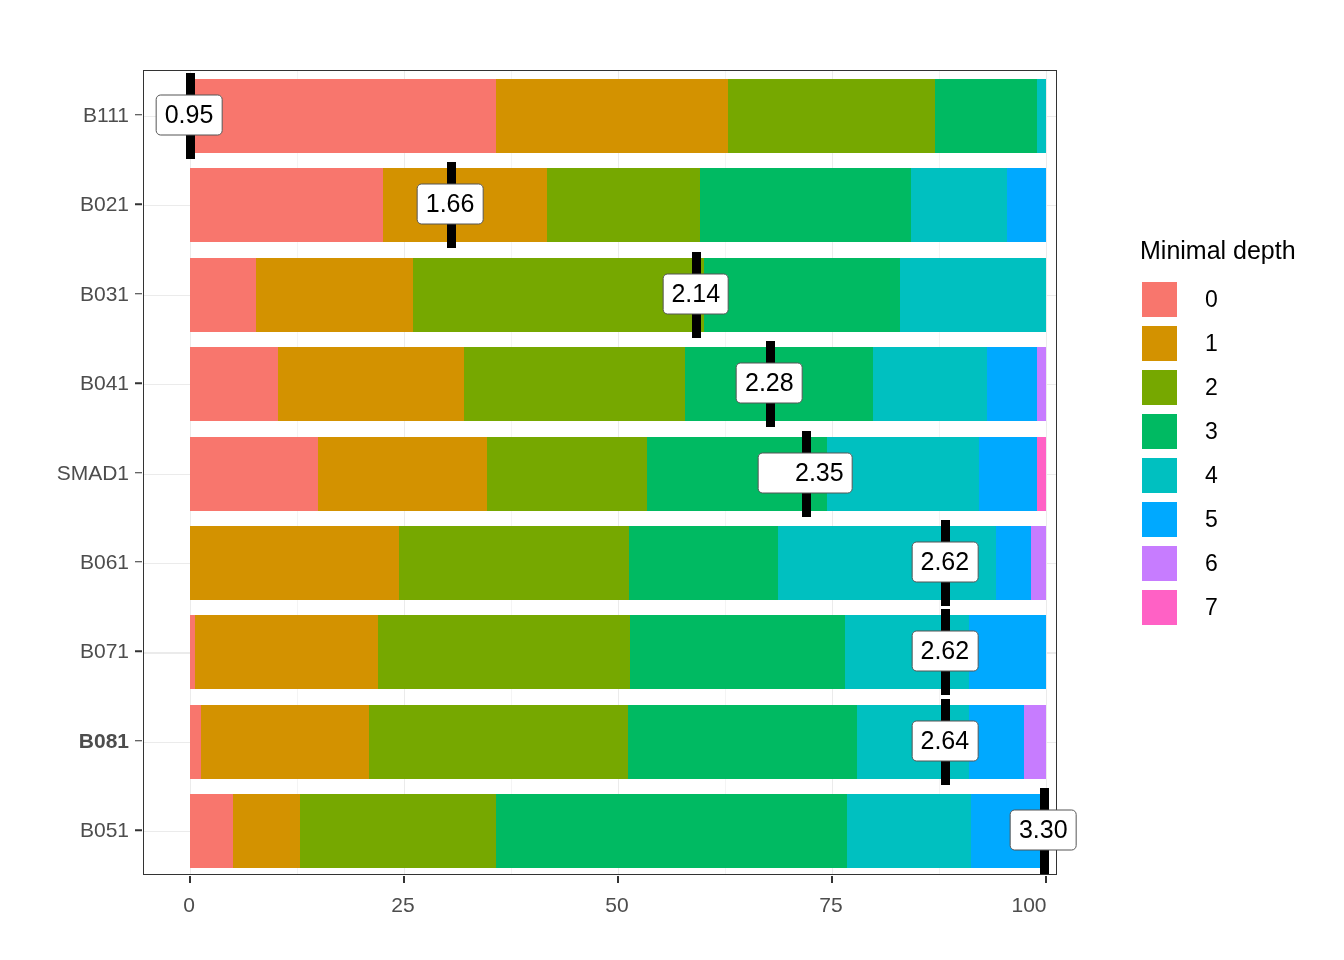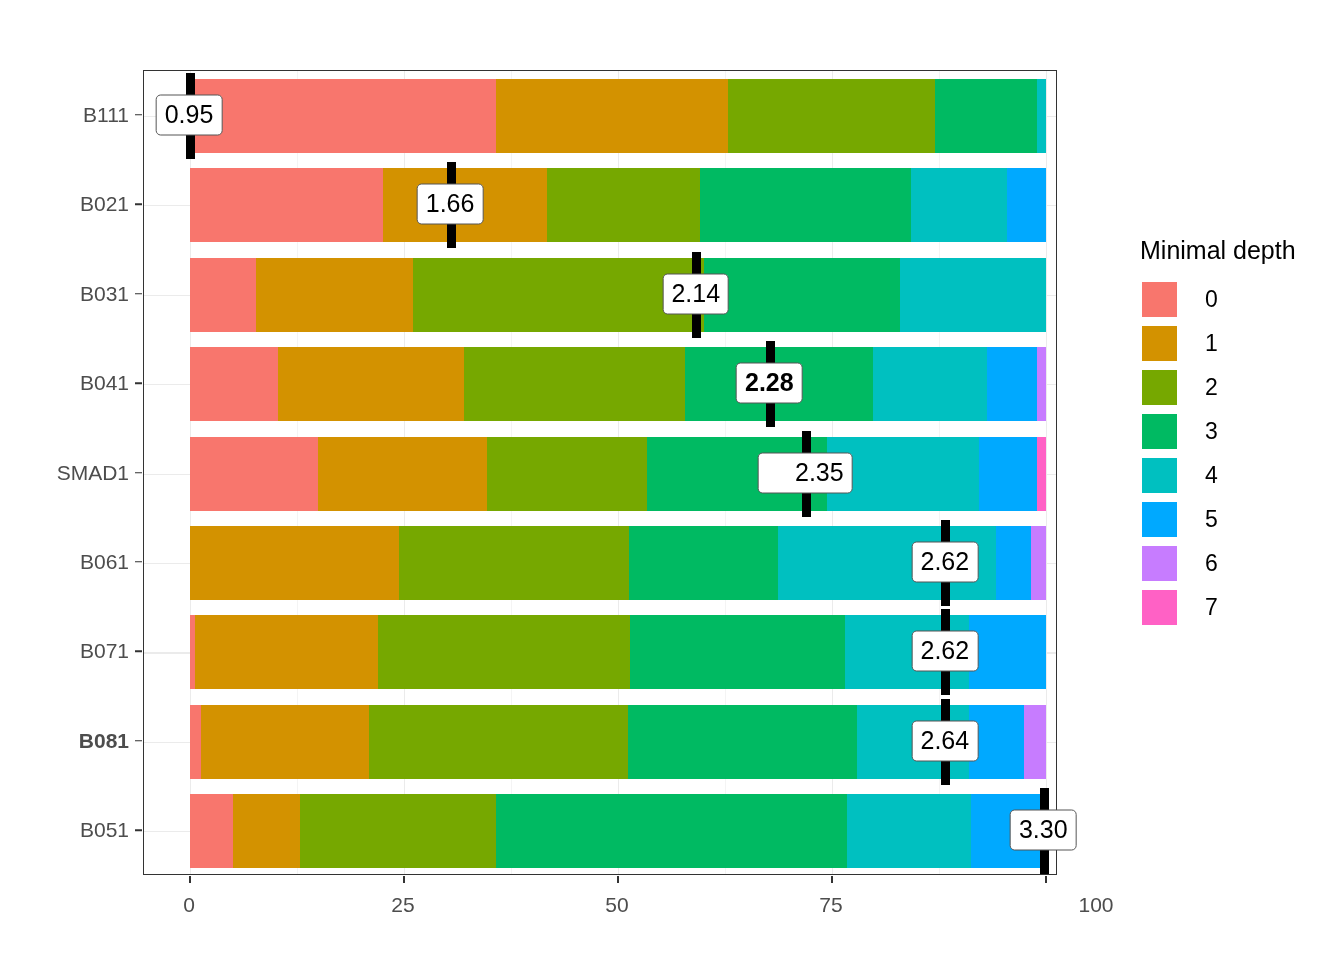--- a/index.html
+++ b/index.html
@@ -256,21 +256,21 @@
     </div>
   <div id="x-axis">
       <div class="xtick-label" style="left: 189px;">0</div>
       <div class="xtick-mark" style="left: 189px;"></div>
       <div class="xtick-label" style="left: 403px;">25</div>
       <div class="xtick-mark" style="left: 403px;"></div>
       <div class="xtick-label" style="left: 617px;">50</div>
       <div class="xtick-mark" style="left: 617px;"></div>
       <div class="xtick-label" style="left: 831px;">75</div>
       <div class="xtick-mark" style="left: 831px;"></div>
-      <div class="xtick-label" style="left: 1096px;">100</div>
+      <div class="xtick-label" style="left: 1029px;">100</div>
       <div class="xtick-mark" style="left: 1045px;"></div>
     </div>
 
   <div id="yaxis-title-wrap">
     
   </div>
 
   <div class="legend">
     <div class="legend-title">Minimal depth</div>
     <div id="legend-rows">
@@ -305,19 +305,19 @@
         <div class="legend-row">
           <div class="legend-key" style="background: rgb(255, 97, 197);"></div>
           <div class="legend-label">7</div>
         </div>
       </div>
   </div>
 
 <div class="meanbox" style="left: 189px; top: 114.722px;">0.95</div>
     <div class="meanbox" style="left: 450.08px; top: 204.167px;">1.66</div>
     <div class="meanbox" style="left: 695.752px; top: 293.611px;">2.14</div>
-    <div class="meanbox" style="left: 769.368px; top: 383.056px; font-weight: bold;">2.28</div>
+    <div class="meanbox" style="left: 769.368px; top: 383.056px;">2.28</div>
     <div class="meanbox" style="left: 805.32px; top: 472.5px; padding-left: 36px;">2.35</div>
     <div class="meanbox" style="left: 944.848px; top: 561.944px;">2.62</div>
     <div class="meanbox" style="left: 944.848px; top: 651.389px;">2.62</div>
     <div class="meanbox" style="left: 944.848px; top: 740.833px;">2.64</div>
     <div class="meanbox" style="left: 1043.29px; top: 830.278px;">3.30</div>
   </div>
 
 </body></html>

